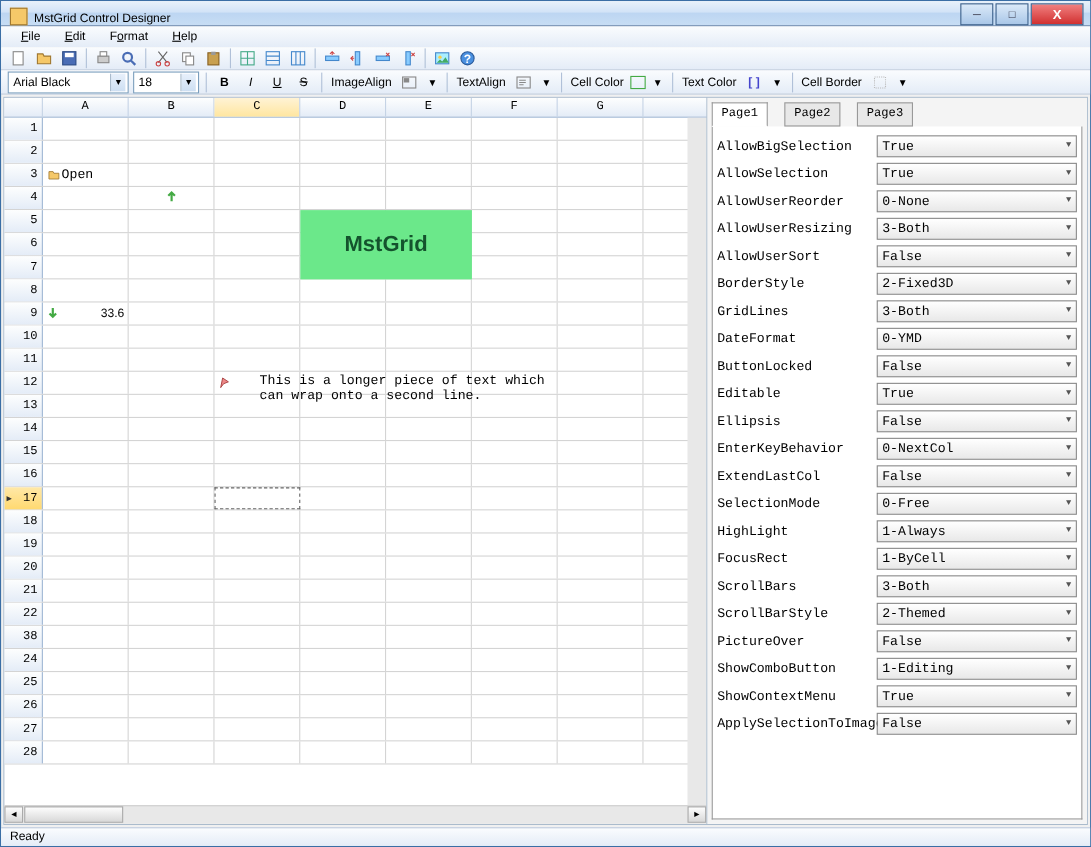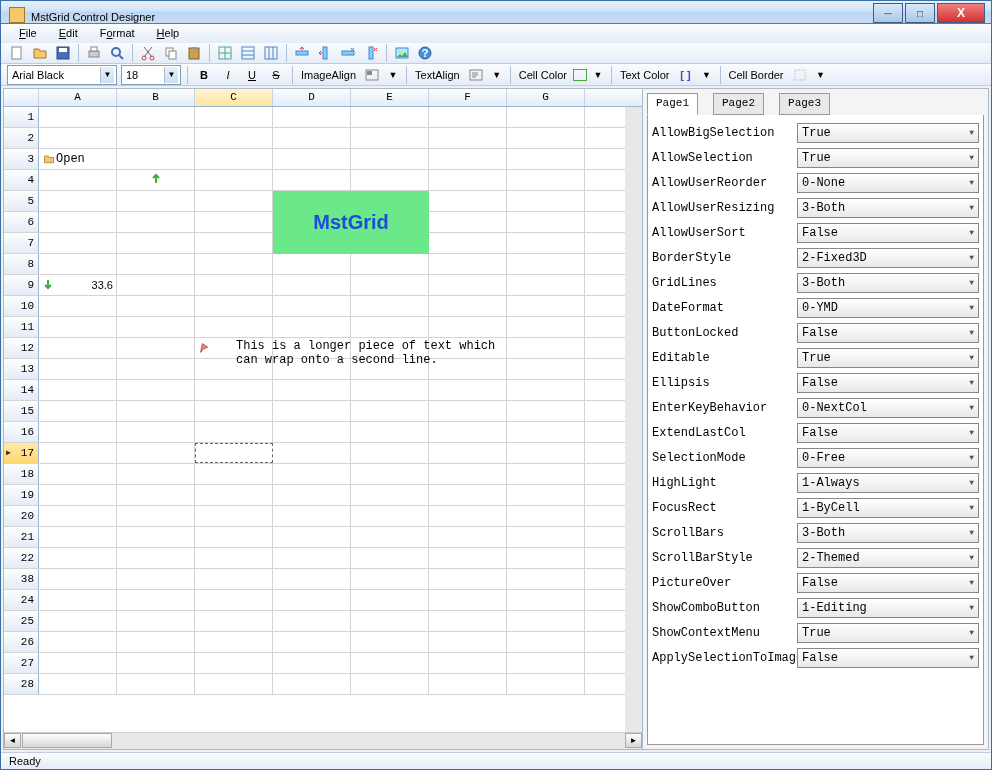--- a/index.html
+++ b/index.html
@@ -31,21 +31,21 @@
 .gh-corner{width:35px;border-right:1px solid #c5d3e5}
 .gh-col{width:78px;border-right:1px solid #c5d3e5;display:flex;align-items:center;justify-content:center;font-family:"Courier New",monospace}
 .gh-col.sel{background:linear-gradient(to bottom,#fff3d5,#ffe6a0)}
 .grid-body{flex:1;position:relative;overflow:hidden}
 .grid-row{height:21px;display:flex;border-bottom:1px solid #d4d4d4}
 .row-hdr{width:35px;background:linear-gradient(to bottom,#fdfefe,#e4ecf7);border-right:1px solid #9db5d3;display:flex;align-items:center;justify-content:flex-end;padding-right:4px;font-family:"Courier New",monospace;position:relative}
 .row-hdr.sel{background:linear-gradient(to bottom,#ffe8a8,#ffd970)}
 .row-hdr.sel:before{content:"▶";position:absolute;left:2px;font-size:8px;color:#333}
 .cell{width:78px;border-right:1px solid #d4d4d4;display:flex;align-items:center;padding:0 3px;font-family:"Courier New",monospace;font-size:12px}
 .cell.dotted{border:1px dashed #666}
-.merged-cell{position:absolute;background:#6be88a;color:#1d4ed8;font-weight:bold;font-size:20px;font-family:Arial;display:flex;align-items:center;justify-content:center}
+.merged-cell{position:absolute;background:#6be88a;color:#14532d;font-weight:bold;font-size:20px;font-family:Arial;display:flex;align-items:center;justify-content:center}
 .longtext{position:absolute;font-family:"Courier New",monospace;font-size:12px;line-height:14px}
 .prop-panel{width:345px;padding:4px;background:#f4f4f4}
 .tabs{display:flex;height:22px}
 .tab{padding:3px 8px;border:1px solid #999;background:#e8e8e8;font-family:"Courier New",monospace;margin-right:15px}
 .tab.active{background:#fff;border-bottom-color:#fff}
 .prop-body{border:1px solid #999;border-top:none;background:#fff;padding:6px 4px;height:630px}
 .prop-row{display:flex;align-items:center;height:24px;margin-bottom:1px}
 .prop-label{width:145px;font-family:"Courier New",monospace;font-size:12px}
 .prop-combo{flex:1;height:20px;border:1px solid #888;background:linear-gradient(to bottom,#fff,#e8e8e8);display:flex;align-items:center;padding-left:4px;font-family:"Courier New",monospace;font-size:12px;position:relative}
 .prop-combo:after{content:"▼";position:absolute;right:4px;font-size:8px;color:#555}

